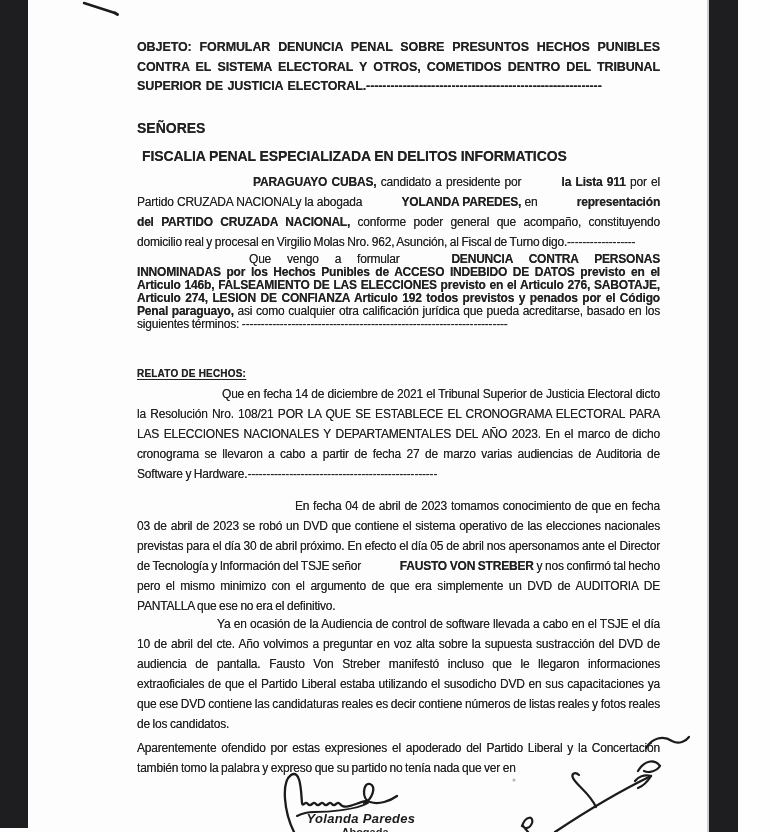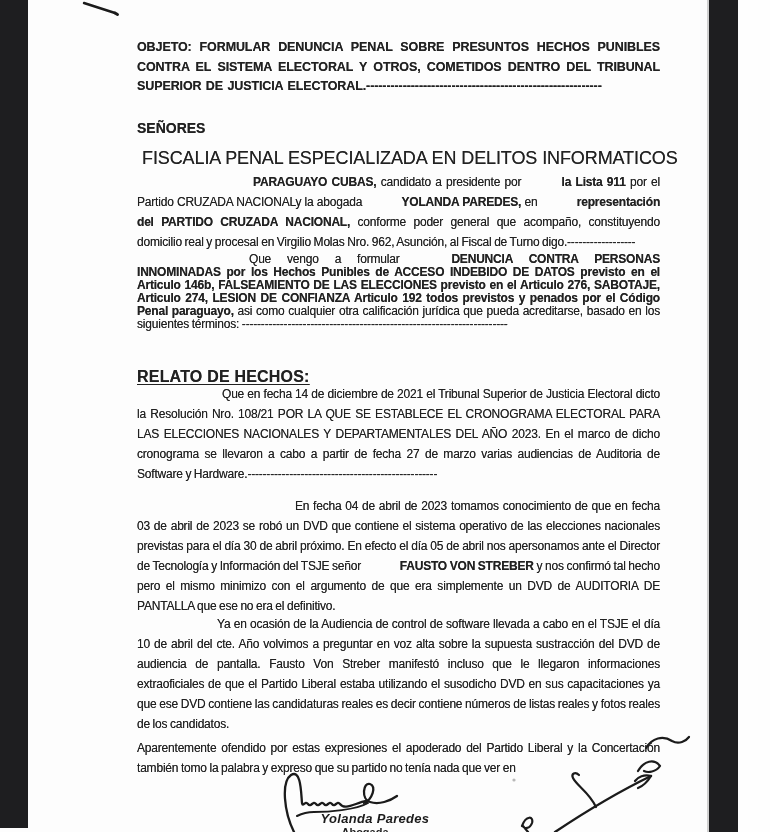--- a/index.html
+++ b/index.html
@@ -12,42 +12,42 @@
   .edge{position:absolute;top:0;}
   .edge-left{left:0;width:28px;height:828px;background:#1e1e20;}
   .edge-right{right:0;width:29px;height:832px;background:#1e1e20;border-left:2px solid #cfcfcf;}
   .txt{color:#212121;text-shadow:0 0 0.4px rgba(20,20,20,0.65);}
   .heading{
     position:absolute;left:137px;width:523px;top:38px;
     font-weight:bold;font-size:12.5px;line-height:19.5px;
     text-align:justify;letter-spacing:-0.1px;word-spacing:1px;
   }
   .senores{position:absolute;left:137px;top:120px;font-weight:bold;font-size:14px;}
-  .fiscalia{position:absolute;left:142px;top:148px;font-weight:normal;font-size:18px;letter-spacing:-0.1px;}
+  .fiscalia{position:absolute;left:142px;top:148px;font-weight:bold;font-size:14px;letter-spacing:-0.1px;}
   .para{
     position:absolute;left:137px;width:523px;margin:0;
     font-size:12px;line-height:20px;text-align:justify;
     letter-spacing:-0.2px;word-spacing:-0.5px;
   }
   .para .b{font-weight:bold;padding-left:36px;}
   .p1{top:172px;text-indent:80px;}
   .p2{top:253px;text-indent:112px;line-height:13px;}
   .relato{
-    position:absolute;left:137px;top:368px;font-weight:bold;font-size:16px;
+    position:absolute;left:137px;top:368px;font-weight:bold;font-size:10px;
     text-decoration:underline;text-underline-offset:2px;letter-spacing:0.2px;
   }
   .p3{top:384px;text-indent:85px;}
   .p4{top:496px;text-indent:158px;}
   .p5{top:614px;text-indent:80px;}
   .p6{top:738px;text-indent:0;}
   .pen-top{position:absolute;left:78px;top:0;}
   .sig-left{position:absolute;left:276px;top:770px;}
   .sig-right{position:absolute;left:500px;top:730px;}
   .sig-name{
-    position:absolute;left:300px;top:811px;width:150px;text-align:center;
+    position:absolute;left:286px;top:811px;width:150px;text-align:center;
     font-weight:bold;font-style:italic;font-size:13px;letter-spacing:0.3px;color:#1c1c1c;
   }
   .sig-title{
     position:absolute;left:290px;top:826px;width:150px;text-align:center;
     font-weight:bold;font-size:11px;color:#1c1c1c;
   }
   svg path,svg line{stroke:#1b1b1b;fill:none;stroke-linecap:round;stroke-linejoin:round;}
 </style>
 </head>
 <body>

